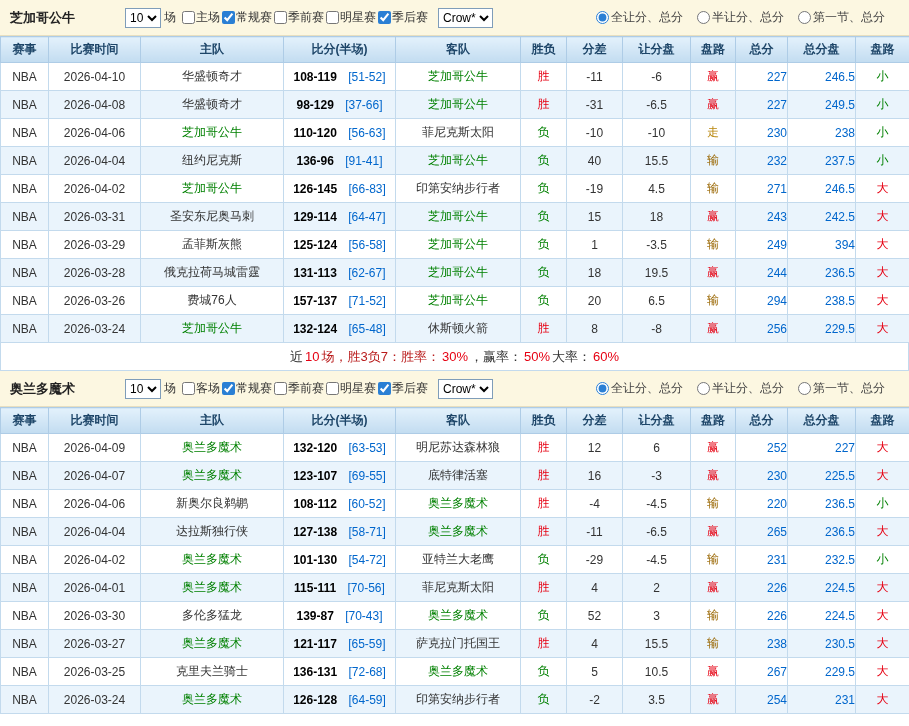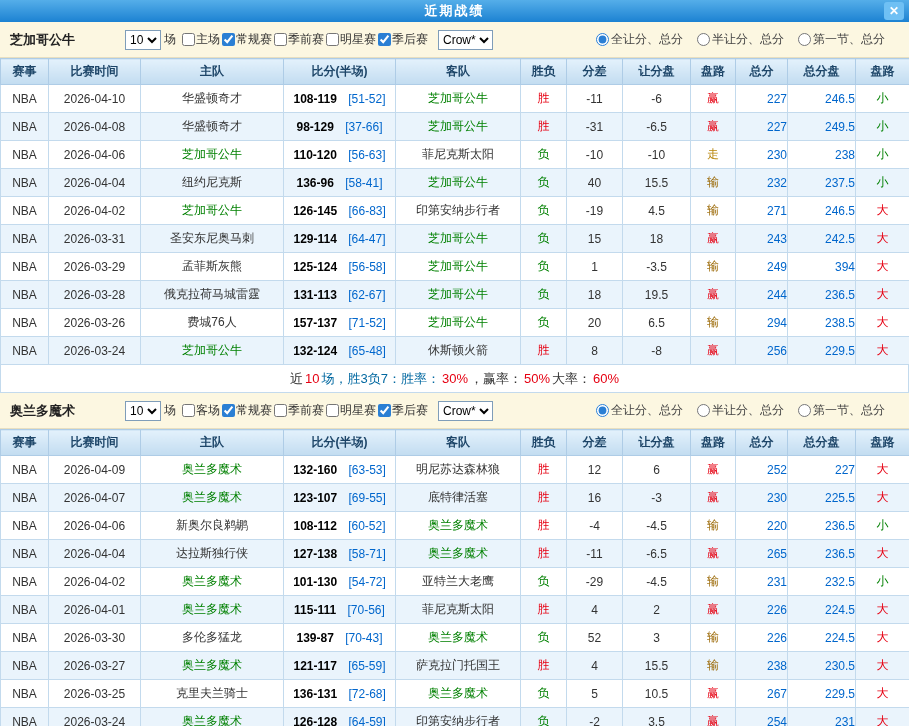--- a/index.html
+++ b/index.html
@@ -65,24 +65,20 @@
     background: #fff; border: 1px solid var(--grid, #c3daed); border-top: none;
     font-size: 13px;
   }
   .summary span { margin: 0 1px; }
 </style>
 </head>
 <body>
 
 <div class="panel">
 
-  <div class="titlebar">
-    <span class="title">近期战绩</span>
-    <button class="close">✕</button>
-  </div>
 
   <section class="team-section">
     <div class="filterbar">
       <span class="team-name">芝加哥公牛</span>
       <select class="count-select"><option value="10" selected="">10</option></select>
       <span class="games-label">场</span>
       <span class="checks">
           <label class="chk">
             <input type="checkbox" style="">
             <span>主场</span>
@@ -191,21 +187,21 @@
             <td>-10</td>
             <td class="cv-push">走</td>
             <td class="blue">230</td>
             <td class="blue">238</td>
             <td class="ou-small">小</td>
           </tr>
           <tr>
             <td>NBA</td>
             <td>2026-04-04</td>
             <td>纽约尼克斯</td>
-            <td><span class="score">136-96</span> <span class="half">[58-41]</span></td>
+            <td><span class="score">136-96</span> <span class="half">[91-41]</span></td>
             <td class="focus">芝加哥公牛</td>
             <td class="rt-loss">负</td>
             <td>40</td>
             <td>15.5</td>
             <td class="cv-lose">输</td>
             <td class="blue">232</td>
             <td class="blue">237.5</td>
             <td class="ou-small">小</td>
           </tr>
           <tr>
@@ -290,21 +286,21 @@
             <td class="cv-win">赢</td>
             <td class="blue">256</td>
             <td class="blue">229.5</td>
             <td class="ou-big">大</td>
           </tr>
         </tbody>
     </table>
     <div class="summary">
         <span style="color: rgb(51, 51, 51);">近 </span>
         <span style="color: rgb(230, 0, 18);">10</span>
-        <span style="color: #0369a1;"> 场，胜3负7：胜率：</span>
+        <span style="color: #b91c1c;"> 场，胜3负7：胜率：</span>
         <span style="color: rgb(230, 0, 18);">30%</span>
         <span style="color: rgb(51, 51, 51);">，赢率：</span>
         <span style="color: rgb(230, 0, 18);">50%</span>
         <span style="color: rgb(51, 51, 51);"> 大率：</span>
         <span style="color: rgb(230, 0, 18);">60%</span>
       </div>
   </section>
 
   <section class="team-section">
     <div class="filterbar">
@@ -378,21 +374,21 @@
             <th>总分</th>
             <th>总分盘</th>
             <th>盘路</th>
           </tr>
         </thead>
       <tbody>
           <tr>
             <td>NBA</td>
             <td>2026-04-09</td>
             <td class="focus">奥兰多魔术</td>
-            <td><span class="score">132-160</span> <span class="half">[63-53]</span></td>
+            <td><span class="score">132-120</span> <span class="half">[63-53]</span></td>
             <td>明尼苏达森林狼</td>
             <td class="rt-win">胜</td>
             <td>12</td>
             <td>6</td>
             <td class="cv-win">赢</td>
             <td class="blue">252</td>
             <td class="blue">227</td>
             <td class="ou-big">大</td>
           </tr>
           <tr>

